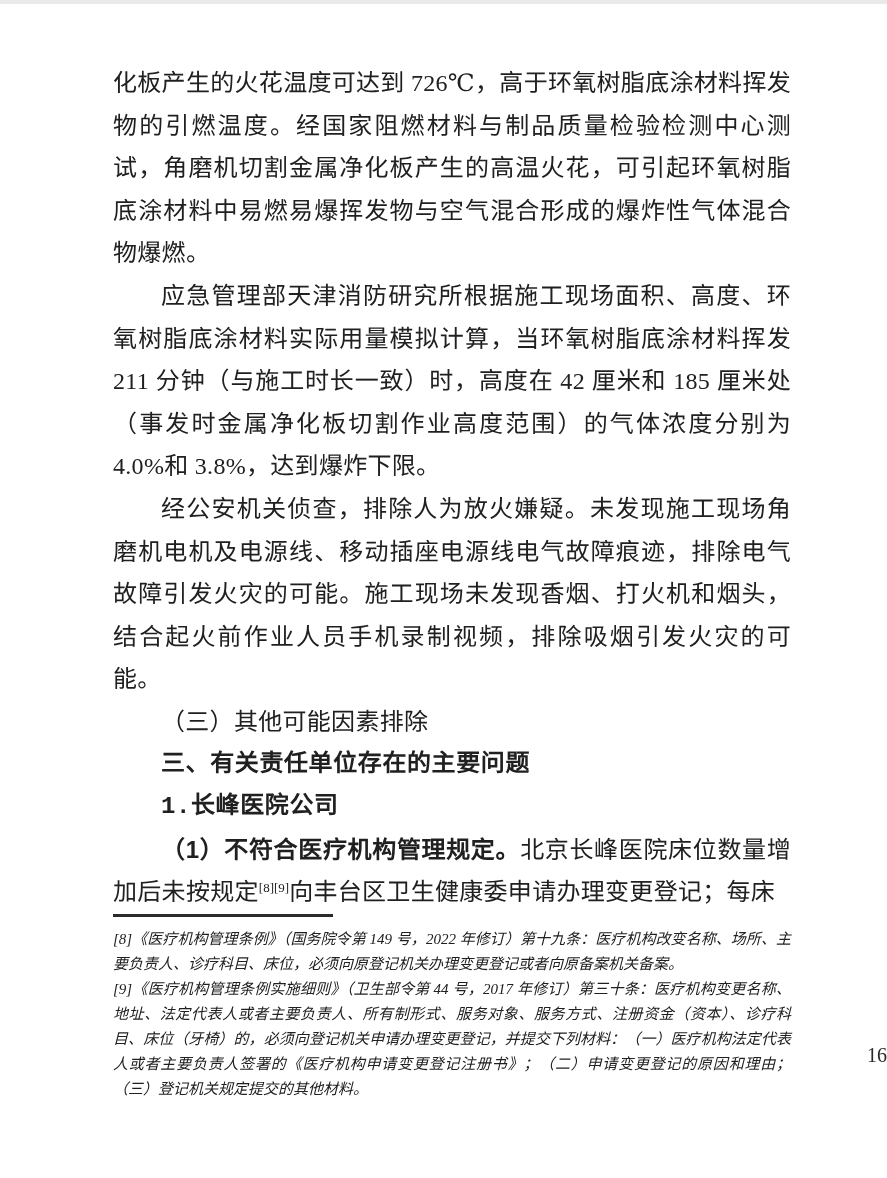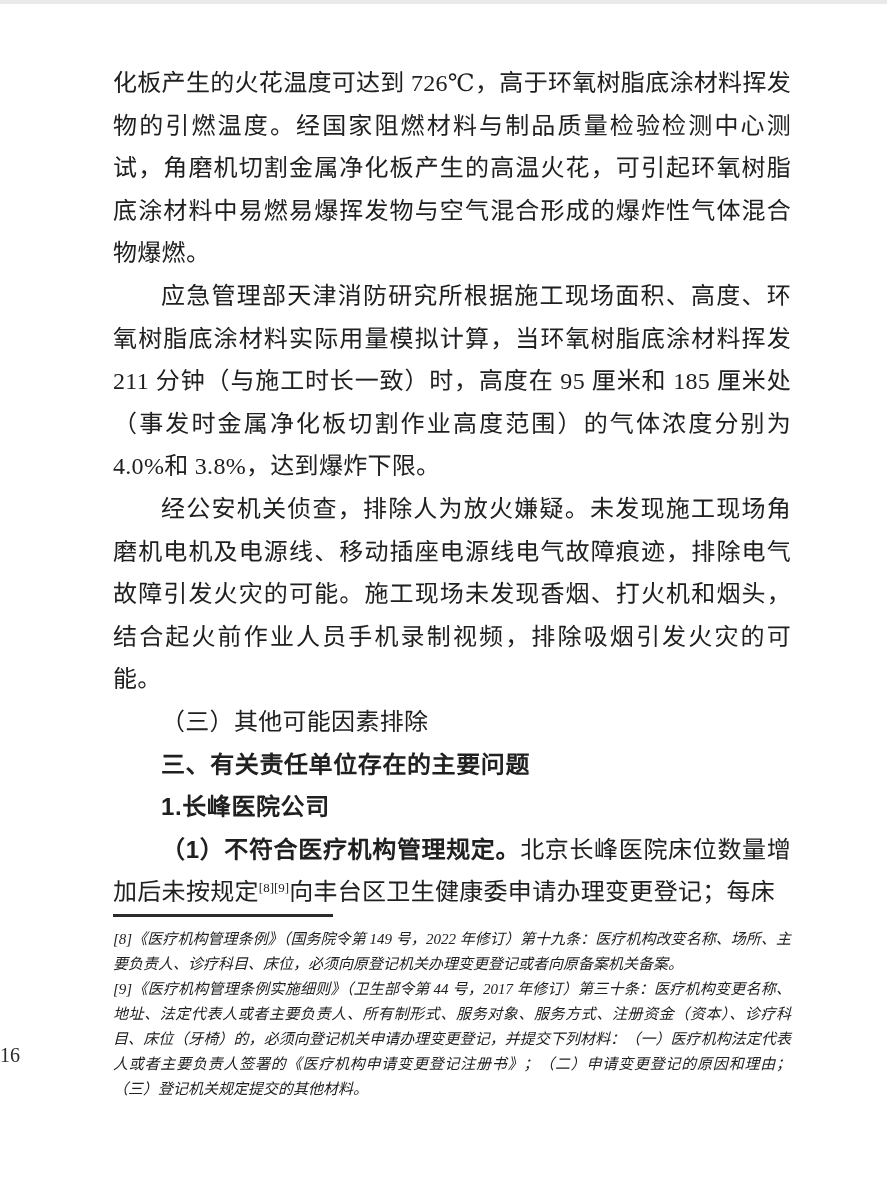--- a/index.html
+++ b/index.html
@@ -29,21 +29,21 @@
     line-height: 42.6px;
     text-align: justify;
     text-justify: inter-character;
     text-indent: 2em;
     letter-spacing: 0.3px;
   }
   .para.no-indent {
     text-indent: 0;
   }
   .hei {
-    font-family: Liberation Sans, sans-serif;
+    font-family: Liberation Mono, monospace;
     font-weight: bold;
     letter-spacing: 0.6px;
   }
   .lead-bold {
     font-family: "Liberation Sans", "DejaVu Sans", sans-serif;
     font-weight: bold;
   }
   sup.footref {
     font-size: 13px;
     line-height: 0;
@@ -69,34 +69,34 @@
     font-size: 15px;
     line-height: 25px;
     text-align: justify;
     text-justify: inter-character;
   }
   .page-number {
     position: absolute;
     top: 1040px;
     left: 0;
     width: 100%;
-    text-align: left;
+    text-align: right;
     font-size: 20px;
     color: #2a2a2a;
   }
 </style>
 </head>
 <body>
 
 <div class="page">
 
   <div class="content">
     <p class="para no-indent">化板产生的火花温度可达到 726℃，高于环氧树脂底涂材料挥发物的引燃温度。经国家阻燃材料与制品质量检验检测中心测试，角磨机切割金属净化板产生的高温火花，可引起环氧树脂底涂材料中易燃易爆挥发物与空气混合形成的爆炸性气体混合物爆燃。</p>
 
-    <p class="para">应急管理部天津消防研究所根据施工现场面积、高度、环氧树脂底涂材料实际用量模拟计算，当环氧树脂底涂材料挥发 211 分钟（与施工时长一致）时，高度在 95 厘米和 185 厘米处（事发时金属净化板切割作业高度范围）的气体浓度分别为 4.0%和 3.8%，达到爆炸下限。</p>
+    <p class="para">应急管理部天津消防研究所根据施工现场面积、高度、环氧树脂底涂材料实际用量模拟计算，当环氧树脂底涂材料挥发 211 分钟（与施工时长一致）时，高度在 42 厘米和 185 厘米处（事发时金属净化板切割作业高度范围）的气体浓度分别为 4.0%和 3.8%，达到爆炸下限。</p>
 
     <p class="para">经公安机关侦查，排除人为放火嫌疑。未发现施工现场角磨机电机及电源线、移动插座电源线电气故障痕迹，排除电气故障引发火灾的可能。施工现场未发现香烟、打火机和烟头，结合起火前作业人员手机录制视频，排除吸烟引发火灾的可能。</p>
 
     <p class="para">（三）其他可能因素排除</p>
 
     <p class="para hei">三、有关责任单位存在的主要问题</p>
 
 
     <p class="para hei">1.长峰医院公司</p>
 

